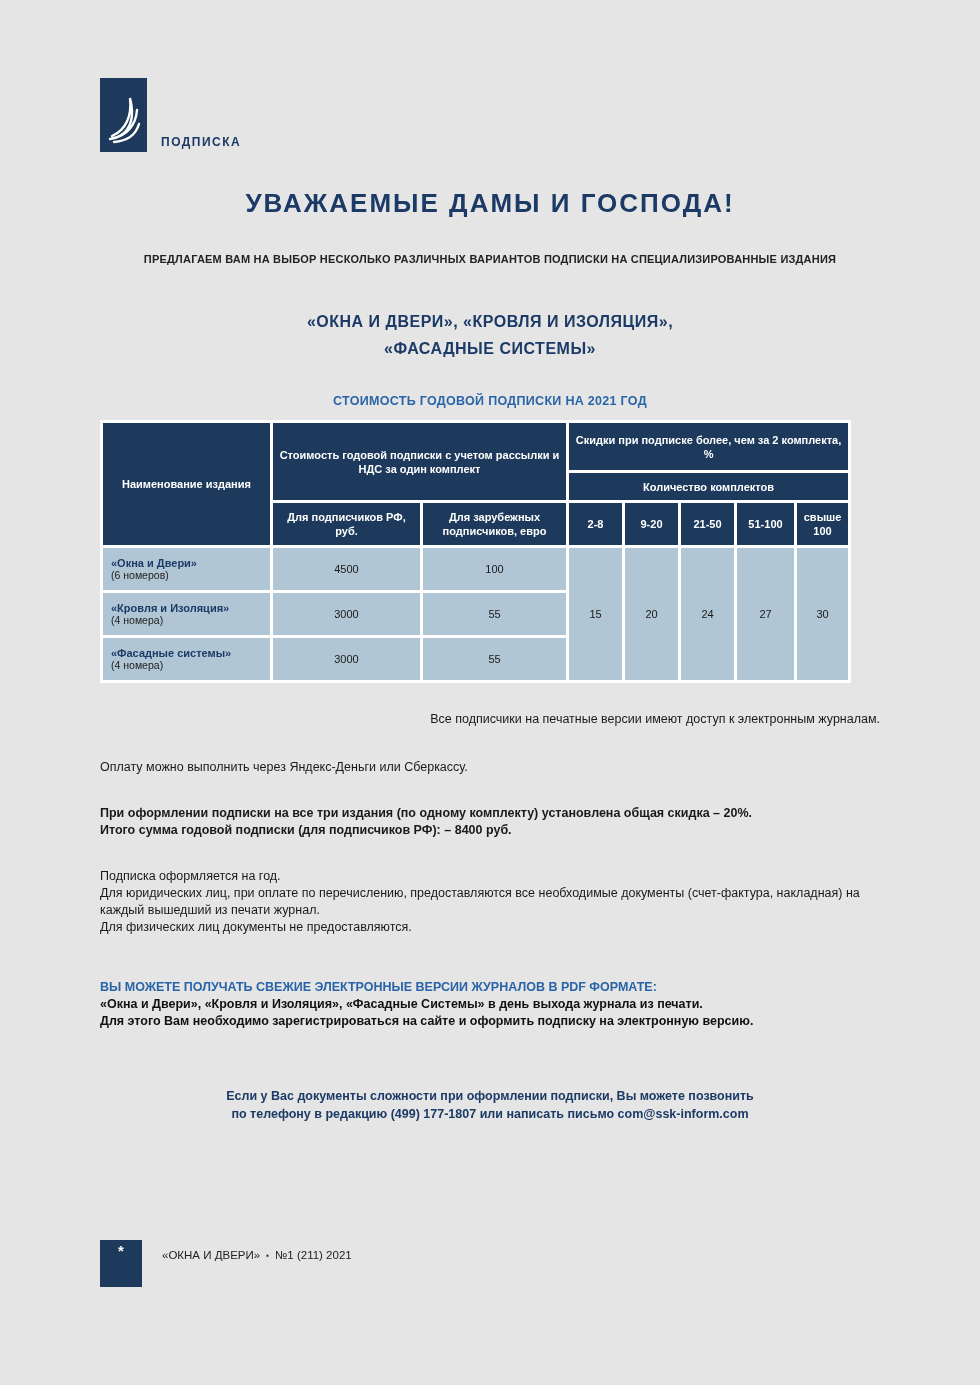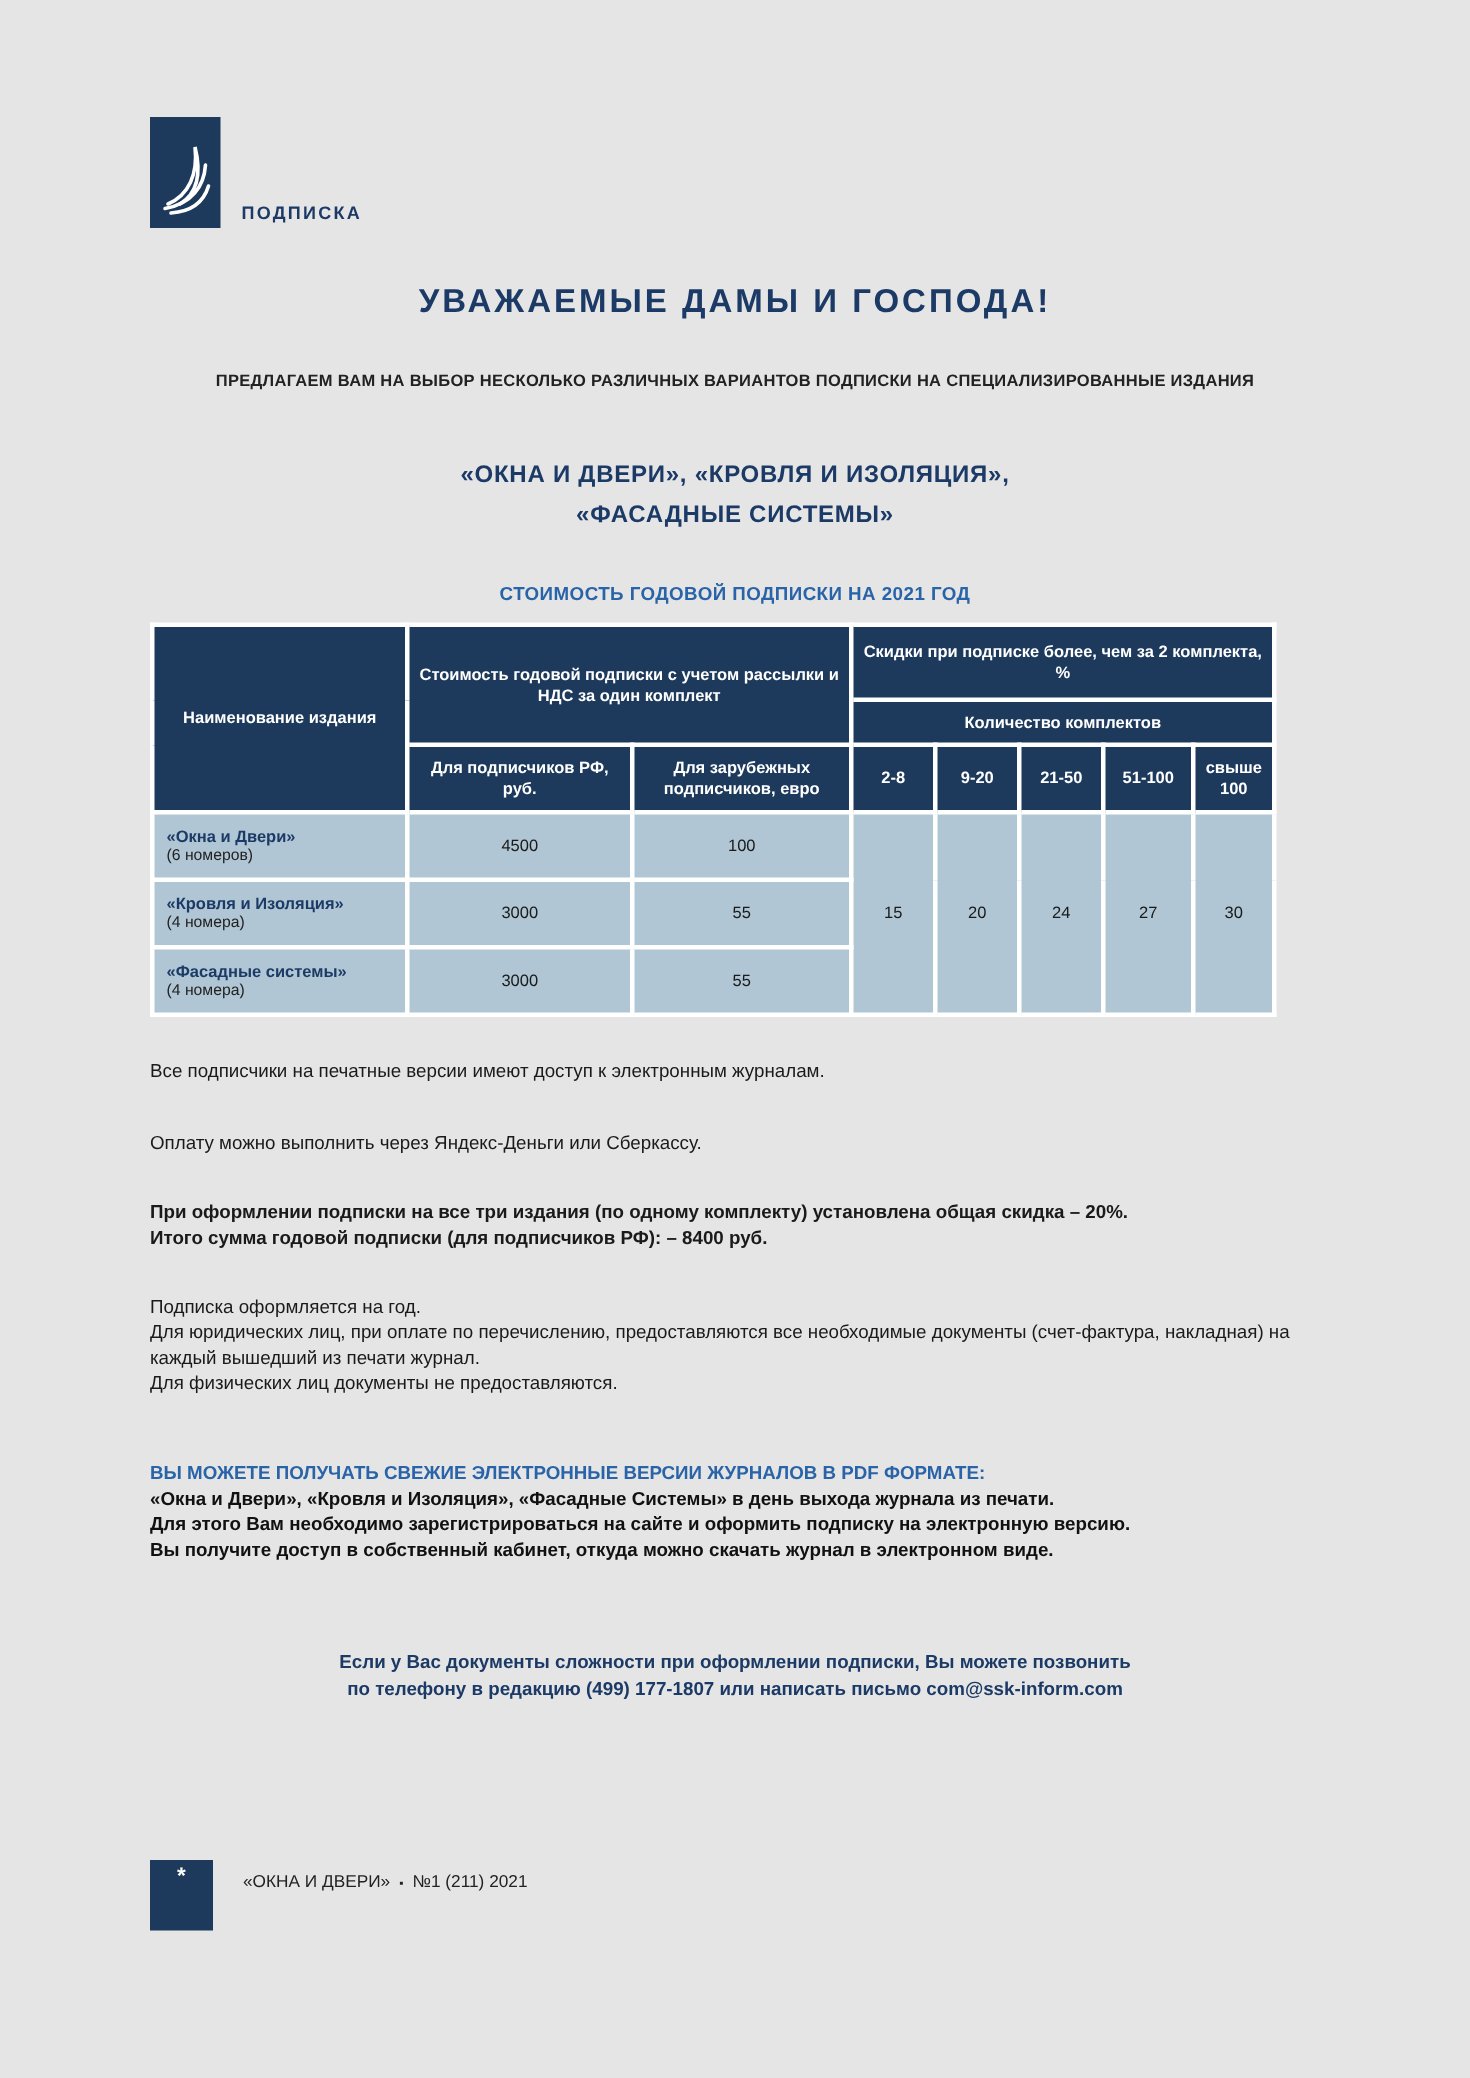--- a/index.html
+++ b/index.html
@@ -14,41 +14,41 @@
   }
 
   
   .masthead { position:absolute; top:78px; left:100px; display:flex; align-items:flex-end; gap:14px; }
   .logo-box { width:47px; height:74px; background:#1d3a5c; display:flex; align-items:flex-end; justify-content:center; padding-bottom:4px; }
   .section-label { color:#1c3a66; font-weight:bold; font-size:12px; letter-spacing:1.5px; padding-bottom:3px; }
 
   
   .content { position:absolute; top:188px; left:100px; width:780px; }
 
-  .main-heading { text-align:center; color:#1c3a66; font-weight:bold; font-size:22px; letter-spacing:2px; }
+  .main-heading { text-align:center; color:#1c3a66; font-weight:bold; font-size:26px; letter-spacing:2px; }
   .lead { margin-top:34px; text-align:center; font-weight:bold; font-size:11px; color:#222222; letter-spacing:0.2px; }
   .journals { margin-top:43px; text-align:center; color:#1c3a66; font-weight:bold; font-size:16px; line-height:27px; letter-spacing:0.5px; }
 
   .table-title { margin-top:32px; text-align:center; color:#2a64a8; font-weight:bold; font-size:12.5px; letter-spacing:0.3px; }
 
   table.pricing { margin-top:12px; border-collapse:collapse; table-layout:fixed; width:748px; }
   table.pricing th, table.pricing td { border:3px solid #ffffff; }
   th.navy { background:#1d3a5c; color:#ffffff; font-weight:bold; font-size:11px; text-align:center; vertical-align:middle; padding:4px 6px; line-height:14px; }
   td.cell { background:#b0c6d4; font-size:11px; vertical-align:middle; padding:4px 8px; }
   td.name-cell { text-align:left; }
   td.num { text-align:center; }
   .journal-name { color:#1c3a66; font-weight:bold; font-size:11px; }
   .issues { color:#222222; font-size:10.5px; }
   .row-h { height:45px; }
   .hdr-r1 { height:50px; }
   .hdr-r2 { height:30px; }
   .hdr-r3 { height:45px; }
 
   .para { font-size:12.5px; line-height:17px; color:#1a1a1a; }
-  .p1 { margin-top:28px; }
+  .p1 { margin-top:28px;text-align:right; }
   .p2 { margin-top:31px; }
   .p3 { margin-top:29px; font-weight:bold; }
   .p4 { margin-top:29px; }
   .pdf-block { margin-top:43px; font-weight:bold; font-size:12.5px; line-height:17px; }
   .pdf-heading { color:#2a64a8; }
   .pdf-line { color:#111111; }
   .contact { margin-top:57px; text-align:center; font-weight:bold; font-size:12.5px; line-height:18px; color:#1c3a66; }
 
   
   .footer { position:absolute; top:1240px; left:100px; display:flex; align-items:flex-start; gap:20px; }
@@ -160,21 +160,20 @@
     <div class="para p4">
       <div>Подписка оформляется на год.</div>
       <div>Для юридических лиц, при оплате по перечислению, предоставляются все необходимые документы (счет-фактура, накладная) на каждый вышедший из печати журнал.</div>
       <div>Для физических лиц документы не предоставляются.</div>
     </div>
 
     <div class="pdf-block">
       <div class="pdf-heading">ВЫ МОЖЕТЕ ПОЛУЧАТЬ СВЕЖИЕ ЭЛЕКТРОННЫЕ ВЕРСИИ ЖУРНАЛОВ В PDF ФОРМАТЕ:</div>
       <div class="pdf-line">«Окна и Двери», «Кровля и Изоляция», «Фасадные Системы» в день выхода журнала из печати.</div>
       <div class="pdf-line">Для этого Вам необходимо зарегистрироваться на сайте и оформить подписку на электронную версию.</div>
-      <div class="pdf-line">Вы получите доступ в собственный кабинет, откуда можно скачать журнал в электронном виде.</div>
     </div>
 
     <div class="contact">
       <div>Если у Вас документы сложности при оформлении подписки, Вы можете позвонить</div>
       <div>по телефону в редакцию (499) 177-1807 или написать письмо com@ssk-inform.com</div>
     </div>
 
   </div>
 
   <div class="footer">

